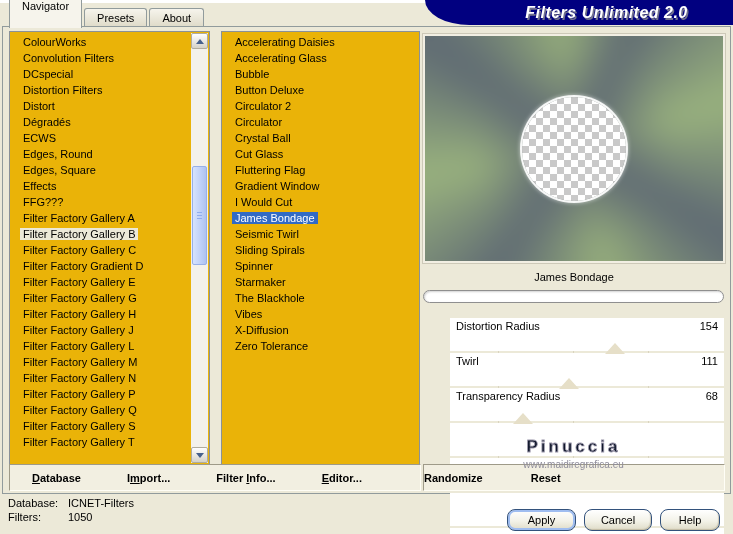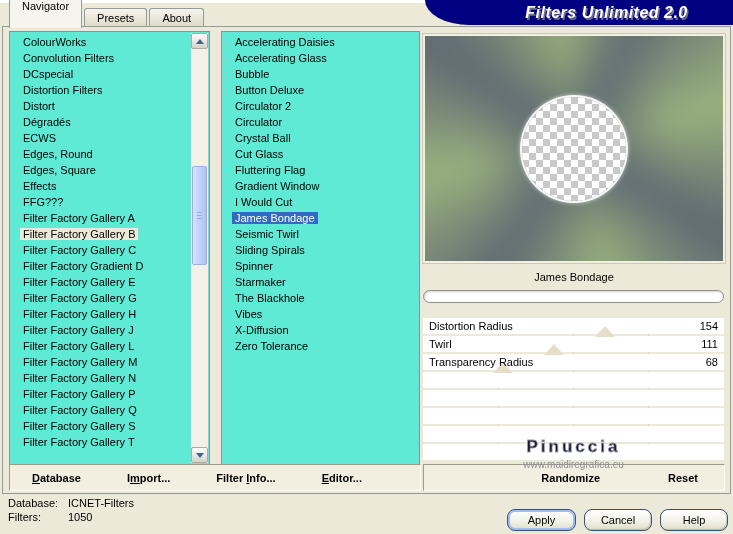--- a/index.html
+++ b/index.html
@@ -30,21 +30,21 @@
     height:37px; line-height:20px; background:#f6f4ec;
     border-top:5px solid #6d28d9; z-index:3;
   }
   
   .tab-page {
     position:absolute; left:2px; top:26px; width:729px; height:468px;
     border:1px solid #919b9c; background:#ece9d8;
   }
   
   .listbox {
-    position:absolute; top:4px; height:434px; background:#5eead4;
+    position:absolute; top:4px; height:434px; background:#eab308;
     border:1px solid #8a9199; overflow:hidden;padding-left:24px;
   }
   .listbox.left { left:6px;  width:201px; }
   .listbox.mid  { left:218px; width:199px; }
   .list-items { position:absolute; left:0; top:2px; right:0; }
   .list-item { height:16px; line-height:16px; padding-left:10px; white-space:nowrap; }
   .li-text { padding:0 3px; }
   .listbox.left .list-item.selected .li-text { background:#ece9d8; }
   .listbox.mid  .list-item.selected .li-text { background:#316ac5; color:#fff; }
   
@@ -98,56 +98,56 @@
   
   .params { position:absolute; left:420px; top:291px; width:301px; height:142px; }
   .ticks {
     position:absolute; inset:0;
     background-image:linear-gradient(#d9d4bf,#d9d4bf),linear-gradient(#d9d4bf,#d9d4bf),linear-gradient(#d9d4bf,#d9d4bf);
     background-size:1px 100%; background-repeat:no-repeat;
     background-position:25% 0,50% 0,75% 0;
   }
   .slider-rows { position:relative; }
   .param-row {
-    position:relative; height:16px; margin-bottom:2px; background:#fff; overflow:visible;
+    position:relative; height:33px; margin-bottom:2px; background:#fff; overflow:visible;margin-left:27px;
   }
   .param-label { position:absolute; left:6px; top:0; line-height:16px; z-index:2; }
   .param-value { position:absolute; right:6px; top:0; line-height:16px; z-index:2; }
   .param-thumb {
     position:absolute; bottom:-3px; width:0; height:0; transform:translateX(-50%); z-index:1;
     border-left:10px solid transparent; border-right:10px solid transparent; border-bottom:11px solid #e6dfc8;
   }
   .watermark { position:absolute; left:0; top:72px; width:100%; text-align:center; z-index:3; pointer-events:none; }
   .wm-title {
     font-size:17px; letter-spacing:3px; color:#0f172a; font-weight:bold;
     -webkit-text-stroke:0.8px #9a96aa; text-shadow:0 1px 0 #fff;margin-top:47px;
   }
   .wm-url { font-size:10px; color:#8f8d9b; margin-top:2px; }
   
   .toolbar {
     position:absolute; top:437px; height:27px; background:#f2efe1;
     border:1px solid; border-color:#9e9a88 #fffef6 #fffef6 #9e9a88;
     display:flex; align-items:center;
   }
   .toolbar.tb-left  { left:6px; width:412px; padding-left:22px; gap:46px; }
-  .toolbar.tb-right { left:420px; width:302px; justify-content:flex-end; padding-right:26px; gap:68px; }
+  .toolbar.tb-right { left:420px; width:302px; justify-content:flex-start; padding-right:26px; gap:48px; }
   .tb-btn { font-weight:bold; cursor:default; white-space:nowrap; }
   
   .status { position:absolute; left:8px; top:496px; line-height:14px; }
   .st-label { display:inline-block; width:60px; }
   .xp-btn {
     position:absolute; top:509px; height:22px; border:1px solid #33527c; border-radius:8px;
     background:linear-gradient(#ffffff,#f3f2e8 55%,#dfdcc8);
     font-family:"Liberation Sans", sans-serif; font-size:11px; color:#000;
     box-shadow:inset -1px -1px 1px rgba(150,140,110,.4);
   }
   .xp-btn.focused { box-shadow:inset 0 0 0 2px #9fbdf0, inset -1px -1px 1px rgba(150,140,110,.3); }
   #apply-btn  { left:507px; width:69px; }
   #cancel-btn { left:584px; width:68px; }
-  #help-btn   { left:660px; width:68px; }
+  #help-btn   { left:660px; width:60px; }
   u { text-decoration:underline; }
 </style>
 </head>
 <body>
 
 <div id="root">
 
   <div class="top-white"></div>
 
   <div class="title-band">

